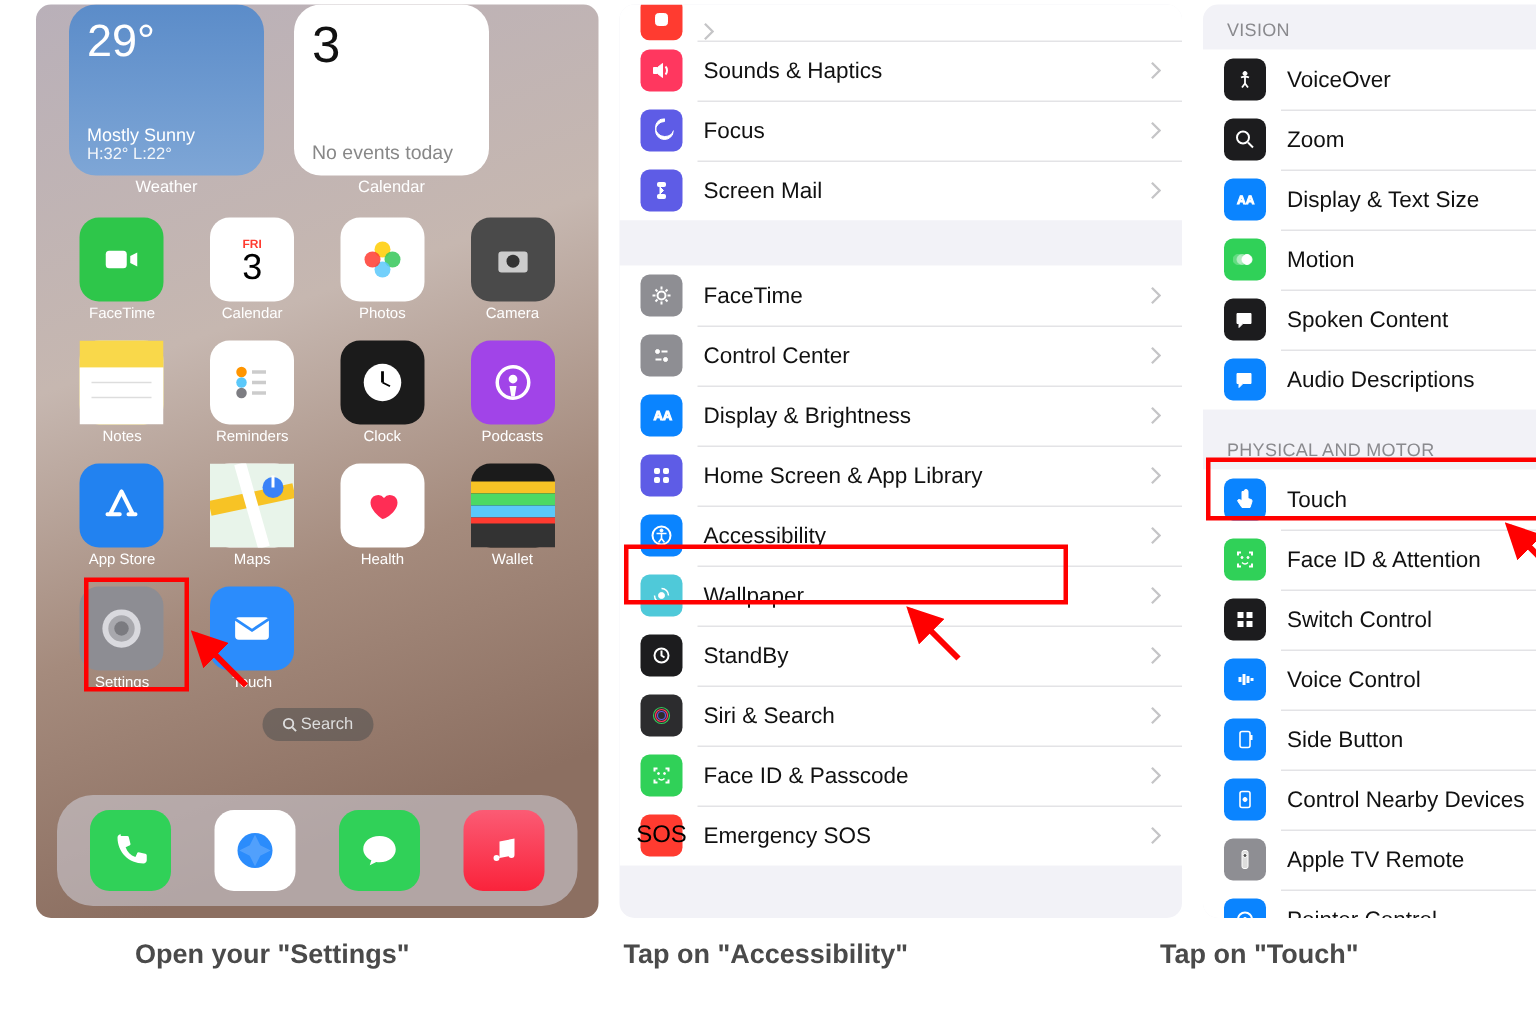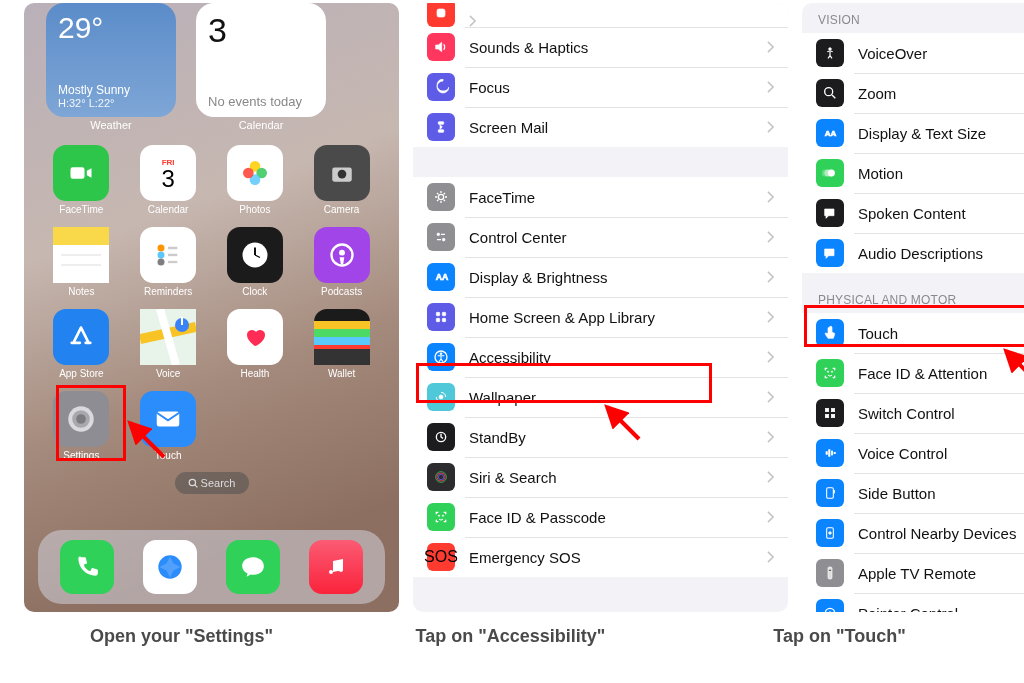--- a/index.html
+++ b/index.html
@@ -311,21 +311,21 @@
         <div class="app">
           <div class="app-icon" style="background: rgb(255, 255, 255);">
             <svg viewBox="0 0 56 56" width="56" height="56">
               <rect width="56" height="56" fill="#e8f4ea"></rect>
               <path d="M0 30 L56 18" stroke="#f7c325" stroke-width="10"></path>
               <path d="M20 0 L36 56" stroke="#fff" stroke-width="8"></path>
               <circle cx="42" cy="16" r="7" fill="#3a82f7"></circle>
               <path d="M42 16 L42 8" stroke="#fff" stroke-width="2"></path>
             </svg>
           </div>
-          <div class="app-label">Voice</div>
+          <div class="app-label">Maps</div>
         </div>
         <div class="app">
           <div class="app-icon" style="background: rgb(255, 255, 255);">
             <svg viewBox="0 0 24 24" width="24" height="24">
               <path fill="#ff2d55" d="M12 21s-8-5-8-11a5 5 0 019-3 5 5 0 019 3c0 6-8 11-10 11z"></path>
             </svg>
           </div>
           <div class="app-label">Health</div>
         </div>
         <div class="app">

